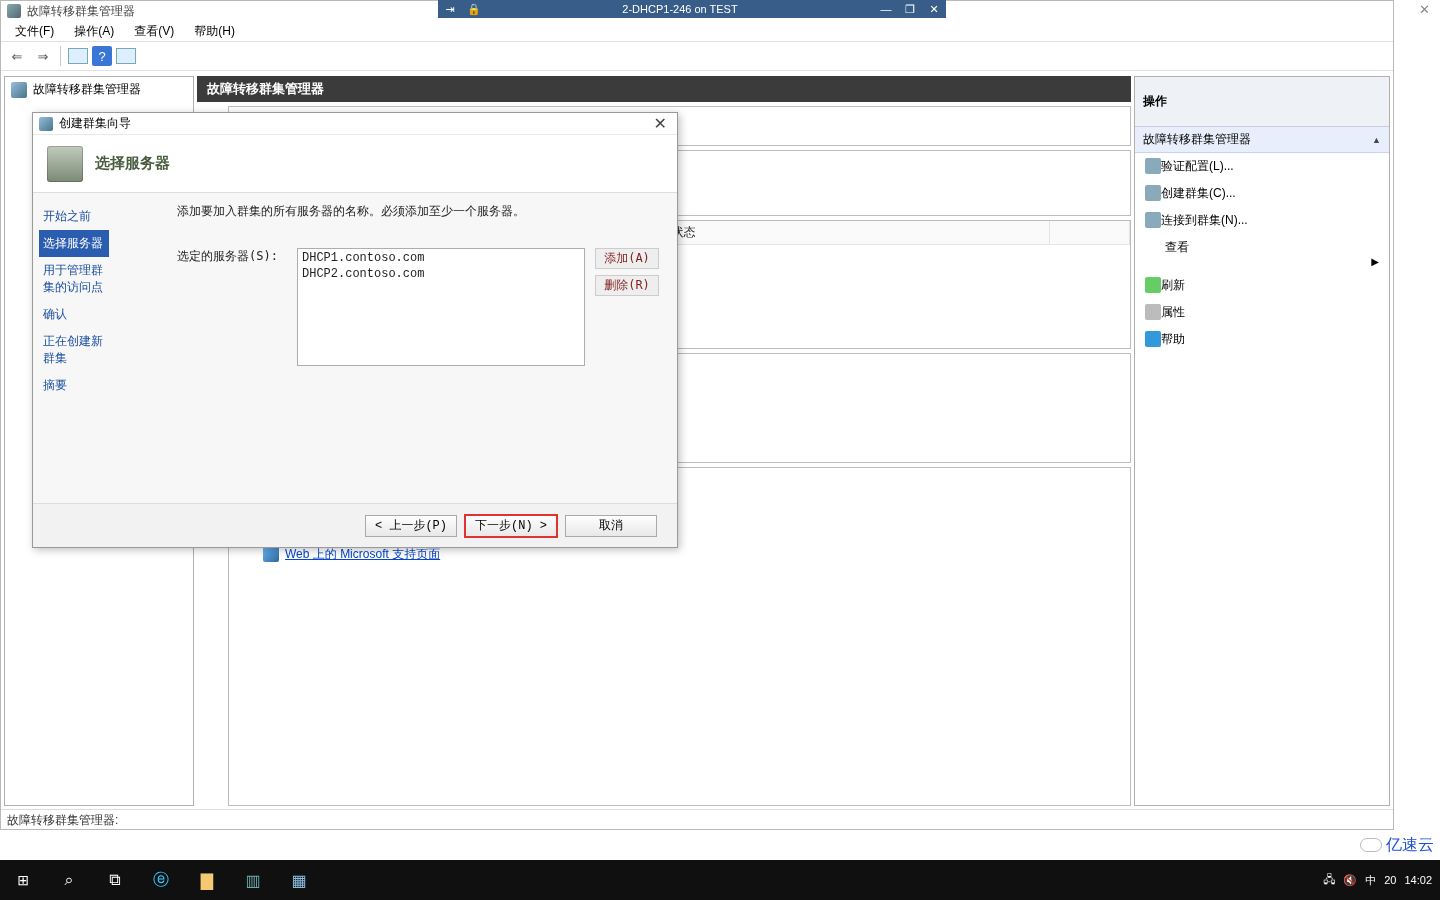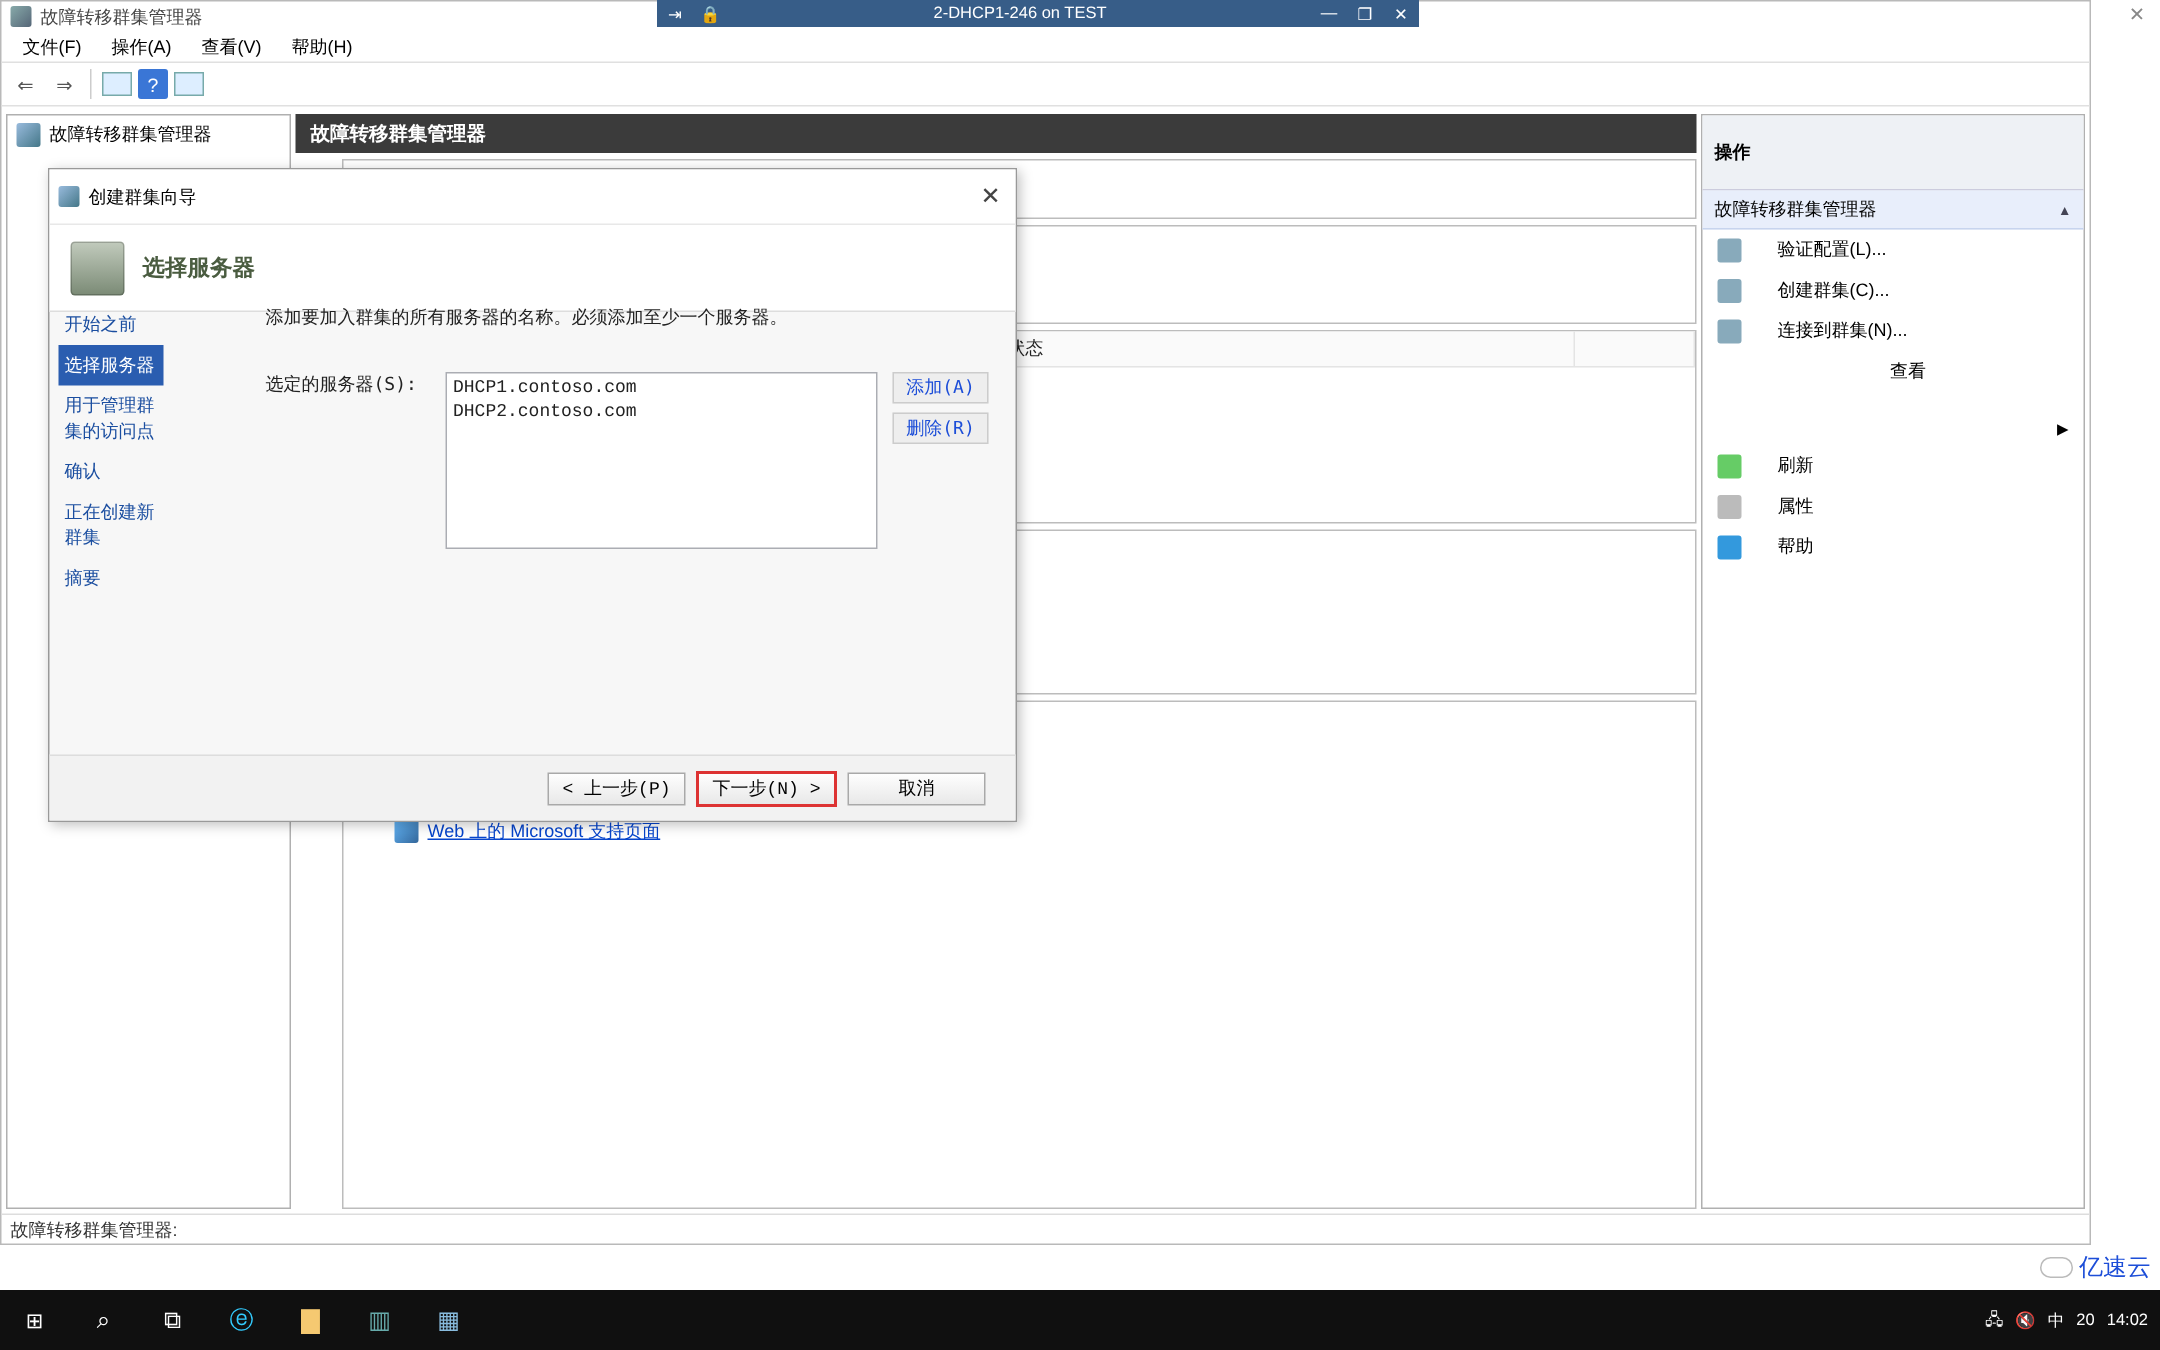--- a/index.html
+++ b/index.html
@@ -41,45 +41,45 @@
 .link{ color:#0645cc; text-decoration:underline;}
 .link-row{ display:flex; align-items:center; gap:6px; padding:2px 0 2px 24px;}
 .link-row .licon{ width:16px; height:16px; background:linear-gradient(135deg,#6bf 0,#369 100%); border-radius:2px;}
 .tbl-head { display:flex; border-bottom:1px solid #e4e4e4; background:#fafafa;}
 .tbl-head div{ padding:3px 8px; border-right:1px solid #e4e4e4; font-size:12px;}
 
 .actions { width:256px; margin:3px; border:1px solid #b0b0b0; background:#fff; font-size:12px;}
 .actions .ah{ background:#eef1f5; padding:16px 8px; font-weight:bold; border-bottom:1px solid #ccd;}
 .actions .sub{ background:#e8eefb; padding:4px 8px; border-bottom:1px solid #c7d4ee; display:flex; justify-content:space-between; align-items:center;}
 .actions .sub .tri{ font-size:9px; color:#445;}
-.actions .ai{ display:flex; align-items:center; gap:24px; padding:5px 10px;}
+.actions .ai{ display:flex; gap:0; padding:5px 10px;}
 .actions .ai .aicon{ width:16px; height:16px; background:#8ab; border-radius:2px;}
 .actions .ai.indent{ padding-left:30px;flex-direction:column;}
 .actions .ai .chev{ margin-left:auto; font-size:10px;}
 
 
 .wizard { position:absolute; top:112px; left:32px; width:646px; height:436px; background:#f7f7f7; border:1px solid #999; box-shadow:2px 2px 8px rgba(0,0,0,.25); z-index:50;}
-.wiz-title{ height:22px; display:flex; align-items:center; padding:18px 6px; font-size:12px; gap:6px; background:#fff; border-bottom:1px solid #e8e8e8;}
+.wiz-title{ height:22px; display:flex; align-items:center; padding:3px 6px; font-size:12px; gap:6px; background:#fff; border-bottom:1px solid #e8e8e8;}
 .wiz-title .icon{ width:14px;height:14px;background:linear-gradient(135deg,#9bd,#478);border-radius:2px;}
 .wiz-title .close{ margin-left:auto; font-size:16px; color:#444; padding:0 4px; cursor:pointer;}
 .wiz-banner{ height:58px; background:#fff; border-bottom:1px solid #ddd; display:flex; align-items:center; padding:0 14px; gap:12px;}
 .wiz-banner .bicon{ width:36px; height:36px; background:linear-gradient(180deg,#c2cbbd,#7a8a75); border-radius:3px; box-shadow:inset 0 0 0 1px rgba(0,0,0,.2);}
 .wiz-banner .btxt{ font-size:15px; font-weight:bold; color:#4a5c40;}
 .wiz-body{ position:absolute; top:80px; bottom:44px; left:0; right:0; display:flex;gap:44px;}
 .wiz-nav{ width:120px; padding:10px 6px; font-size:12px;}
 .wiz-nav div{ padding:5px 4px; color:#1b4ea0;}
 .wiz-nav .cur{ background:#2a5db0; color:#fff;}
 .wiz-content{ flex:1; padding:10px 18px; font-size:12px; color:#222;}
 .wiz-content .hint{ margin-bottom:28px;}
 .wiz-row{ display:flex; align-items:flex-start; gap:10px; margin-bottom:8px;}
 .wiz-row label{ width:110px; font-family:SimSun,monospace;}
 .wiz-row input[type=text]{ width:288px; height:19px; border:1px solid #7a9ac9; font-size:12px; padding:0 3px; background:#fff;}
 .wiz-row .listbox{ width:288px; height:118px; border:1px solid #abadb3; background:#fff; font-family:"Courier New",monospace; font-size:12px; padding:2px 4px; line-height:1.3; white-space:pre;}
 .wiz-btn{ width:64px; height:21px; border:1px solid #acacac; background:linear-gradient(#fdfdfd,#e6e6e6); font-size:12px; font-family:SimSun,monospace; cursor:pointer;}
-.wiz-btn:disabled, .wiz-btn.dis{ color:#1d4ed8; background:#eee; border-color:#ccc;}
+.wiz-btn:disabled, .wiz-btn.dis{ color:#7f1d1d; background:#eee; border-color:#ccc;}
 .wiz-footer{ position:absolute; bottom:0; left:0; right:0; height:44px; border-top:1px solid #ddd; display:flex; align-items:center; justify-content:flex-end; gap:8px; padding:0 20px; background:#f2f2f2;}
 .wiz-footer .fb{ width:92px; height:22px; border:1px solid #a9a9a9; background:linear-gradient(#fefefe,#e8e8e8); font-size:12px; font-family:Liberation Mono, monospace;}
 .wiz-footer .fb.hl{ outline:2px solid #d33; outline-offset:-1px;}
 
 
 .taskbar{ position:absolute; left:0; right:0; bottom:0; height:40px; background:#101010; display:flex; align-items:center; z-index:100;}
 .taskbar .tb{ width:46px; height:40px; display:flex; align-items:center; justify-content:center; color:#fff; font-size:16px;}
 .taskbar .tray{ margin-left:auto; display:flex; align-items:center; gap:8px; color:#fff; font-size:11px; padding-right:8px;}
 .taskbar .win{ font-size:14px;}
 .taskbar .ie{ color:#3cf;}

